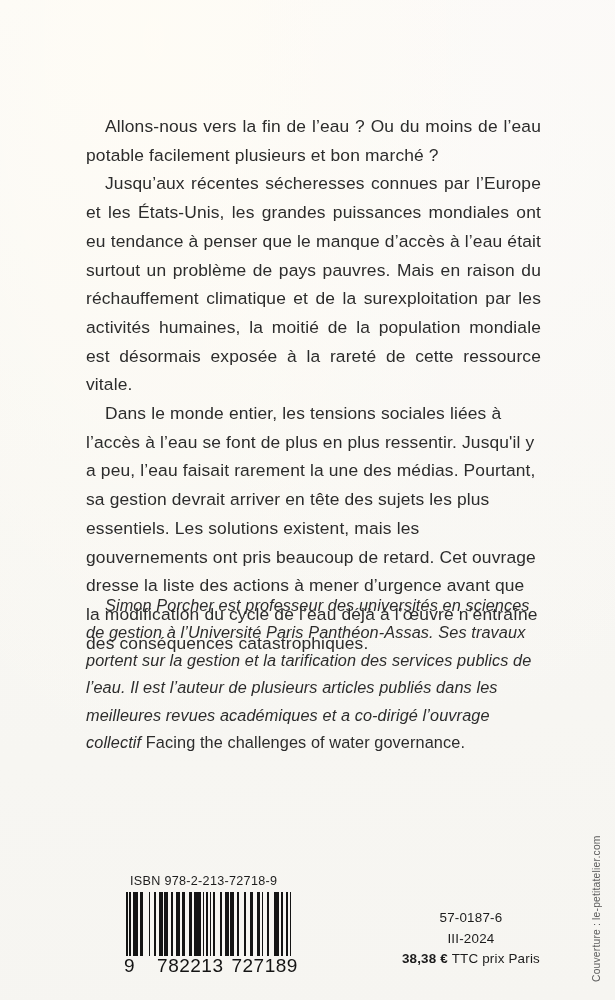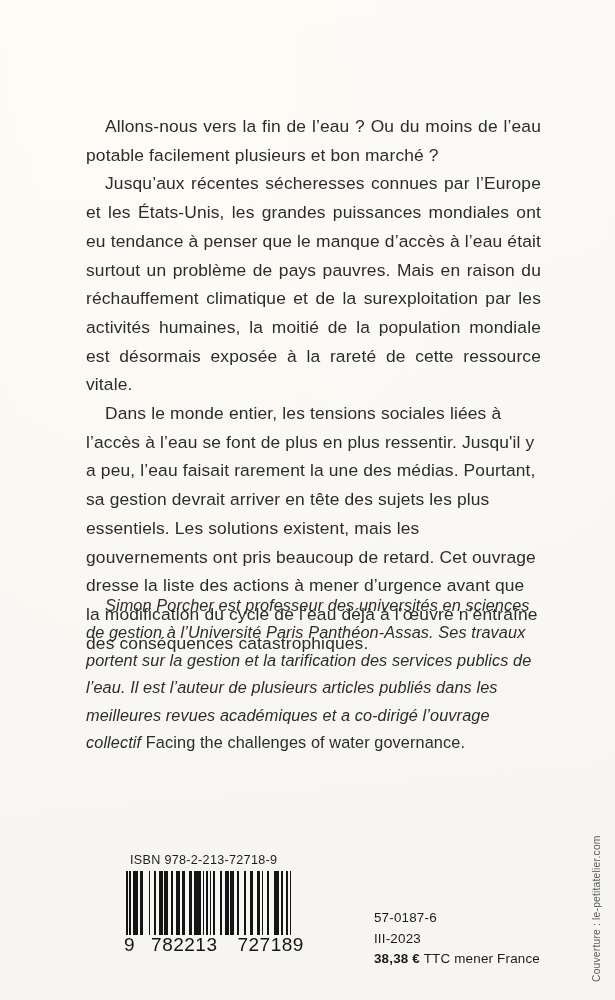--- a/index.html
+++ b/index.html
@@ -64,21 +64,21 @@
   }
   .bio .roman {
     font-style: normal;
     text-align: right;
   }
 
   
   .barcode-block {
     position: absolute;
     left: 86px;
-    top: 853px;
+    top: 874px;
     width: 172px;
     padding-left: 40px;
   }
   .isbn-label {
     font-size: 12.6px;
     color: #1d1d1d;
     letter-spacing: 0.3px;
     margin-left: 4px;
     margin-bottom: 4px;
     white-space: nowrap;
@@ -106,29 +106,29 @@
     bottom: -3px;
     width: 100%;
     height: 22px;
     font-size: 19px;
     color: #141414;
     letter-spacing: 0.5px;
     display: flex;
     align-items: flex-end;
   }
   .bd-lead { margin-left: -2px; }
-  .bd-left { margin-left: 16px; }
-  .bd-right { margin-left: 20px; }
+  .bd-left { margin-left: 22px; }
+  .bd-right { margin-left: 8px; }
 
   
   .imprint {
     position: absolute;
     right: 75px;
     top: 908px;
-    text-align: left;
+    text-align: center;
     font-size: 13.4px;
     line-height: 20.5px;
     color: #1c1c1c;
     letter-spacing: 0.2px;
     white-space: nowrap;
   }
   .imprint .price strong {
     font-weight: 700;
   }
   .cover-credit-wrap {
@@ -232,21 +232,21 @@
       <div class="barcode-digits">
         <span class="bd-lead">9</span>
         <span class="bd-left">782213</span>
         <span class="bd-right">727189</span>
       </div>
     </div>
   </div>
 
   <div class="imprint">
     <div>57-0187-6</div>
-    <div>III-2023</div>
-    <div class="price"><strong>38,38 €</strong><span> TTC mener France</span></div>
+    <div>III-2024</div>
+    <div class="price"><strong>38,38 €</strong><span> TTC prix Paris</span></div>
   </div>
 
   <div class="cover-credit-wrap">
     <div class="cover-credit-inner">Couverture : le-petitatelier.com</div>
   </div>
 
 </div>
 
 </body></html>

